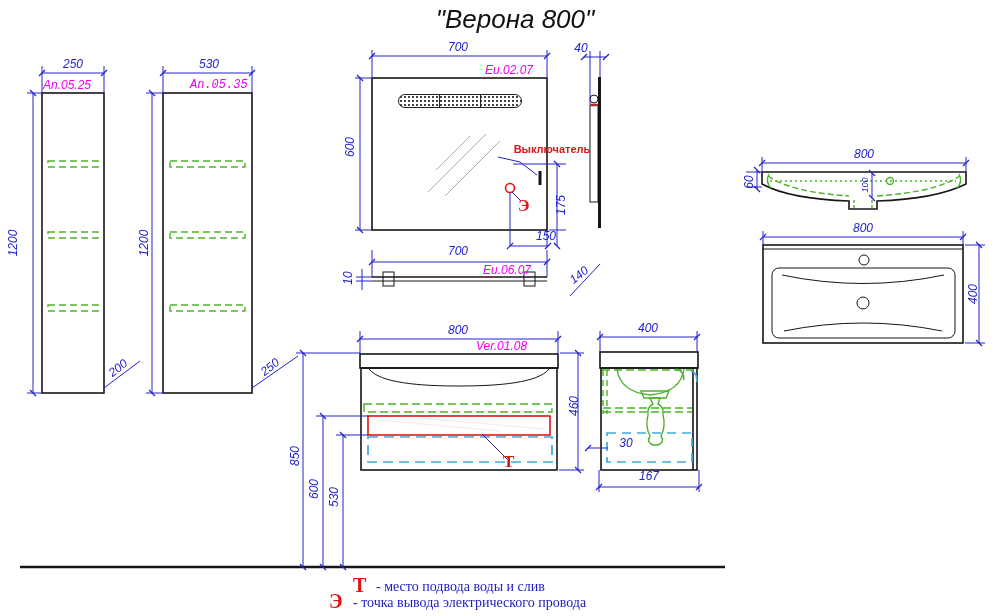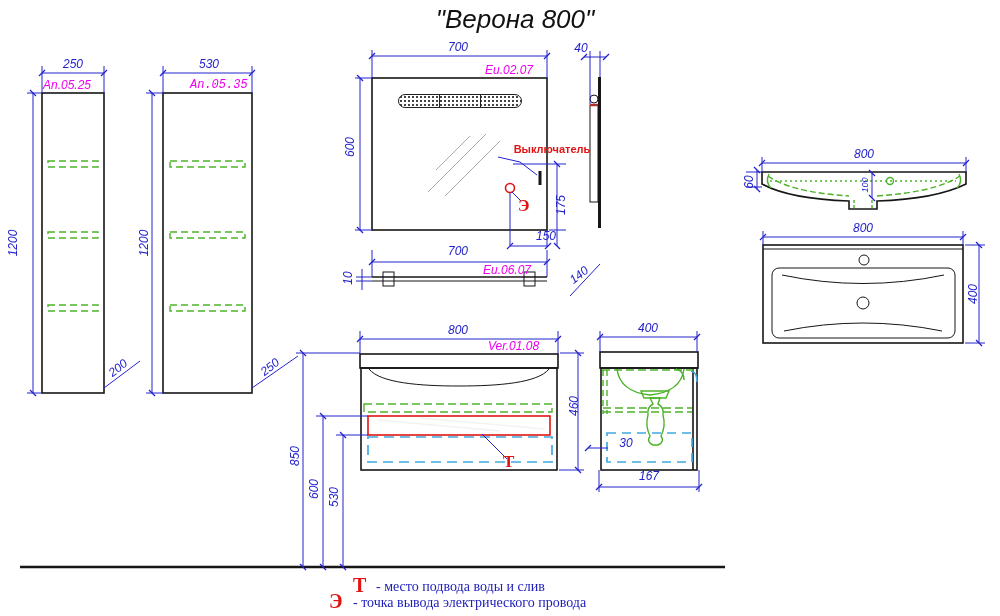--- a/index.html
+++ b/index.html
@@ -250,21 +250,21 @@
   <div class="t" style="left:842px;top:146px;">800</div>
   <div class="t rot" style="left:727px;top:174px;">60</div>
   <div class="t rot small" style="left:843px;top:177px;">100</div>
   <div class="t" style="left:841px;top:220px;">800</div>
   <div class="t rot" style="left:951px;top:286px;">400</div>
 
   <div class="art" style="left:43px;top:78px;width:60px;">An.05.25</div>
   <div class="art" style="left:190px;top:78px;width:60px;font-family:Liberation Mono, monospace;">An.05.35</div>
   <div class="art" style="left:485px;top:63px;width:60px;">Eu.02.07</div>
   <div class="art" style="left:483px;top:263px;width:60px;">Eu.06.07</div>
-  <div class="art" style="left:488px;top:339px;width:65px;font-style:italic;">Ver.01.08</div>
+  <div class="art" style="left:476px;top:339px;width:65px;font-style:italic;">Ver.01.08</div>
 
   <div class="redlbl" style="left:468px;top:143px;width:80px;">Выключатель</div>
   <div class="sym" style="left:518px;top:196px;">Э</div>
   <div class="sym" style="left:503px;top:452px;">Т</div>
 
   <div class="legend-sym" style="left:353px;top:574px;">Т</div>
   <div class="legend-txt" style="left:376px;top:579px;">- место подвода воды и слив</div>
   <div class="legend-sym" style="left:329px;top:590px;">Э</div>
   <div class="legend-txt" style="left:353px;top:595px;">- точка вывода электрического провода</div>
 

